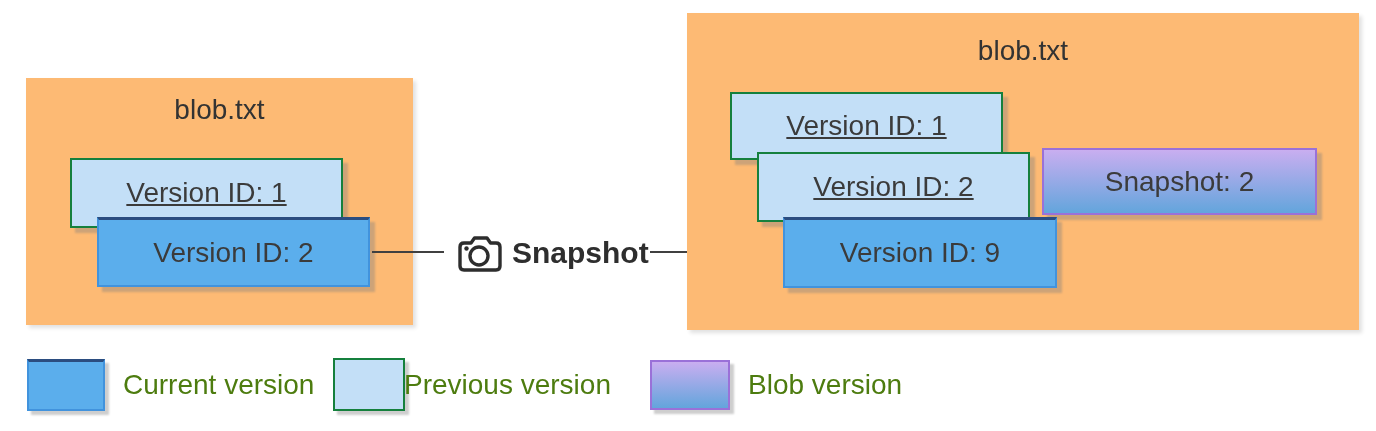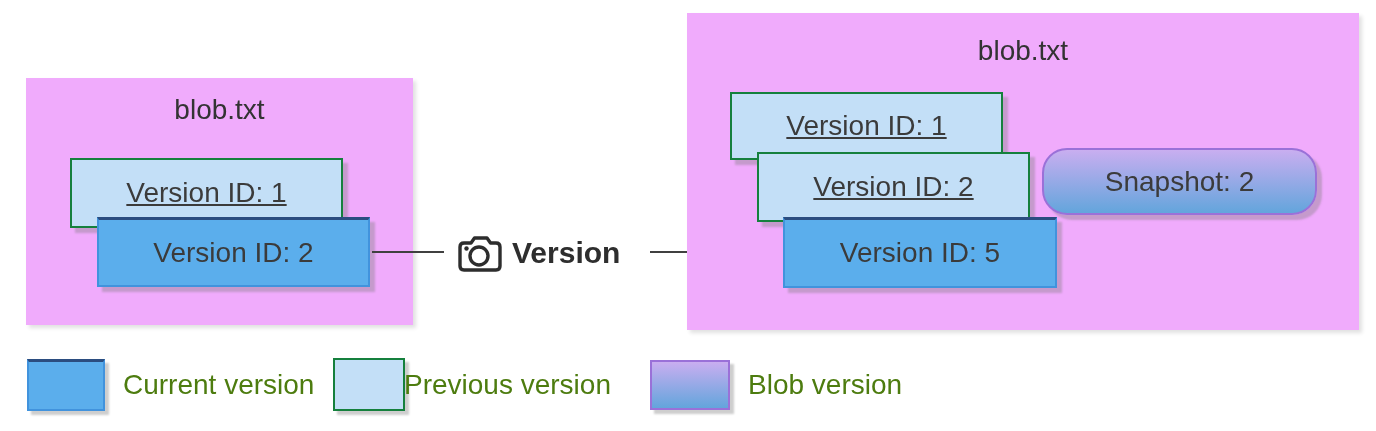--- a/index.html
+++ b/index.html
@@ -1,21 +1,21 @@
 <!DOCTYPE html>
 <html><head>
 <meta charset="utf-8">
 <style>
   html,body{margin:0;padding:0;background:#ffffff;}
   .canvas{
     position:relative;width:1376px;height:431px;background:#ffffff;
     font-family:"Liberation Sans", sans-serif;overflow:hidden;
   }
   .blob-container{
-    position:absolute;background:#f0abfc;
+    position:absolute;background:#fdba74;
     box-shadow:3px 3px 4px rgba(0,0,0,0.12);
   }
   .blob-title{
     position:absolute;left:0;width:100%;text-align:center;
     font-size:28px;color:#333333;line-height:32px;
   }
   .vbox{
     position:absolute;width:273px;height:70px;box-sizing:border-box;
     display:flex;align-items:center;justify-content:center;
     font-size:28px;color:#3b3b3b;
@@ -51,31 +51,31 @@
   </section>
 
   <div class="hline" style="left:372px;top:251px;width:72px;"></div>
 
   <svg class="camera" style="left:457px;top:235px;" width="46" height="38" viewBox="0 0 46 38">
     <path d="M 7 8 L 14 8 L 17.5 3 L 30 3 L 33.5 8 L 39 8 Q 43 8 43 12 L 43 31 Q 43 35 39 35 L 7 35 Q 3 35 3 31 L 3 12 Q 3 8 7 8 Z" fill="none" stroke="#2d2d2d" stroke-width="3.4" stroke-linejoin="round"></path>
     <circle cx="22" cy="21" r="9" fill="none" stroke="#2d2d2d" stroke-width="3.4"></circle>
     <circle cx="9.5" cy="13.5" r="2.2" fill="#2d2d2d"></circle>
   </svg>
 
-  <div class="snapshot-action-label" style="left:512px;top:236px;">Version</div>
+  <div class="snapshot-action-label" style="left:512px;top:236px;">Snapshot</div>
 
   <div class="hline" style="left:650px;top:251px;width:120px;"></div>
   <div class="arrowhead" style="left:768px;top:244px;"></div>
 
   <section class="blob-container" style="left:687px;top:13px;width:672px;height:317px;">
     <div class="blob-title" style="top:22px;">blob.txt</div>
     <div class="vbox previous" style="left:43px;top:79px;height:68px;">Version ID: 1</div>
     <div class="vbox previous" style="left:70px;top:139px;">Version ID: 2</div>
-    <div class="vbox snapshot" style="left:355px;top:135px;width:275px;height:67px;border-radius:25px;">Snapshot: 2</div>
-    <div class="vbox current" style="left:96px;top:204px;width:274px;height:71px;">Version ID: 5</div>
+    <div class="vbox snapshot" style="left:355px;top:135px;width:275px;height:67px;">Snapshot: 2</div>
+    <div class="vbox current" style="left:96px;top:204px;width:274px;height:71px;">Version ID: 9</div>
   </section>
 
   <div>
     <div class="legend-swatch current" style="left:27px;top:359px;width:78px;height:52px;"></div>
     <div class="legend-label" style="left:123px;top:370px;">Current version</div>
 
     <div class="legend-swatch previous" style="left:333px;top:358px;width:72px;height:53px;"></div>
     <div class="legend-label" style="left:404px;top:370px;">Previous version</div>
 
     <div class="legend-swatch snapshot" style="left:650px;top:360px;width:80px;height:50px;"></div>

